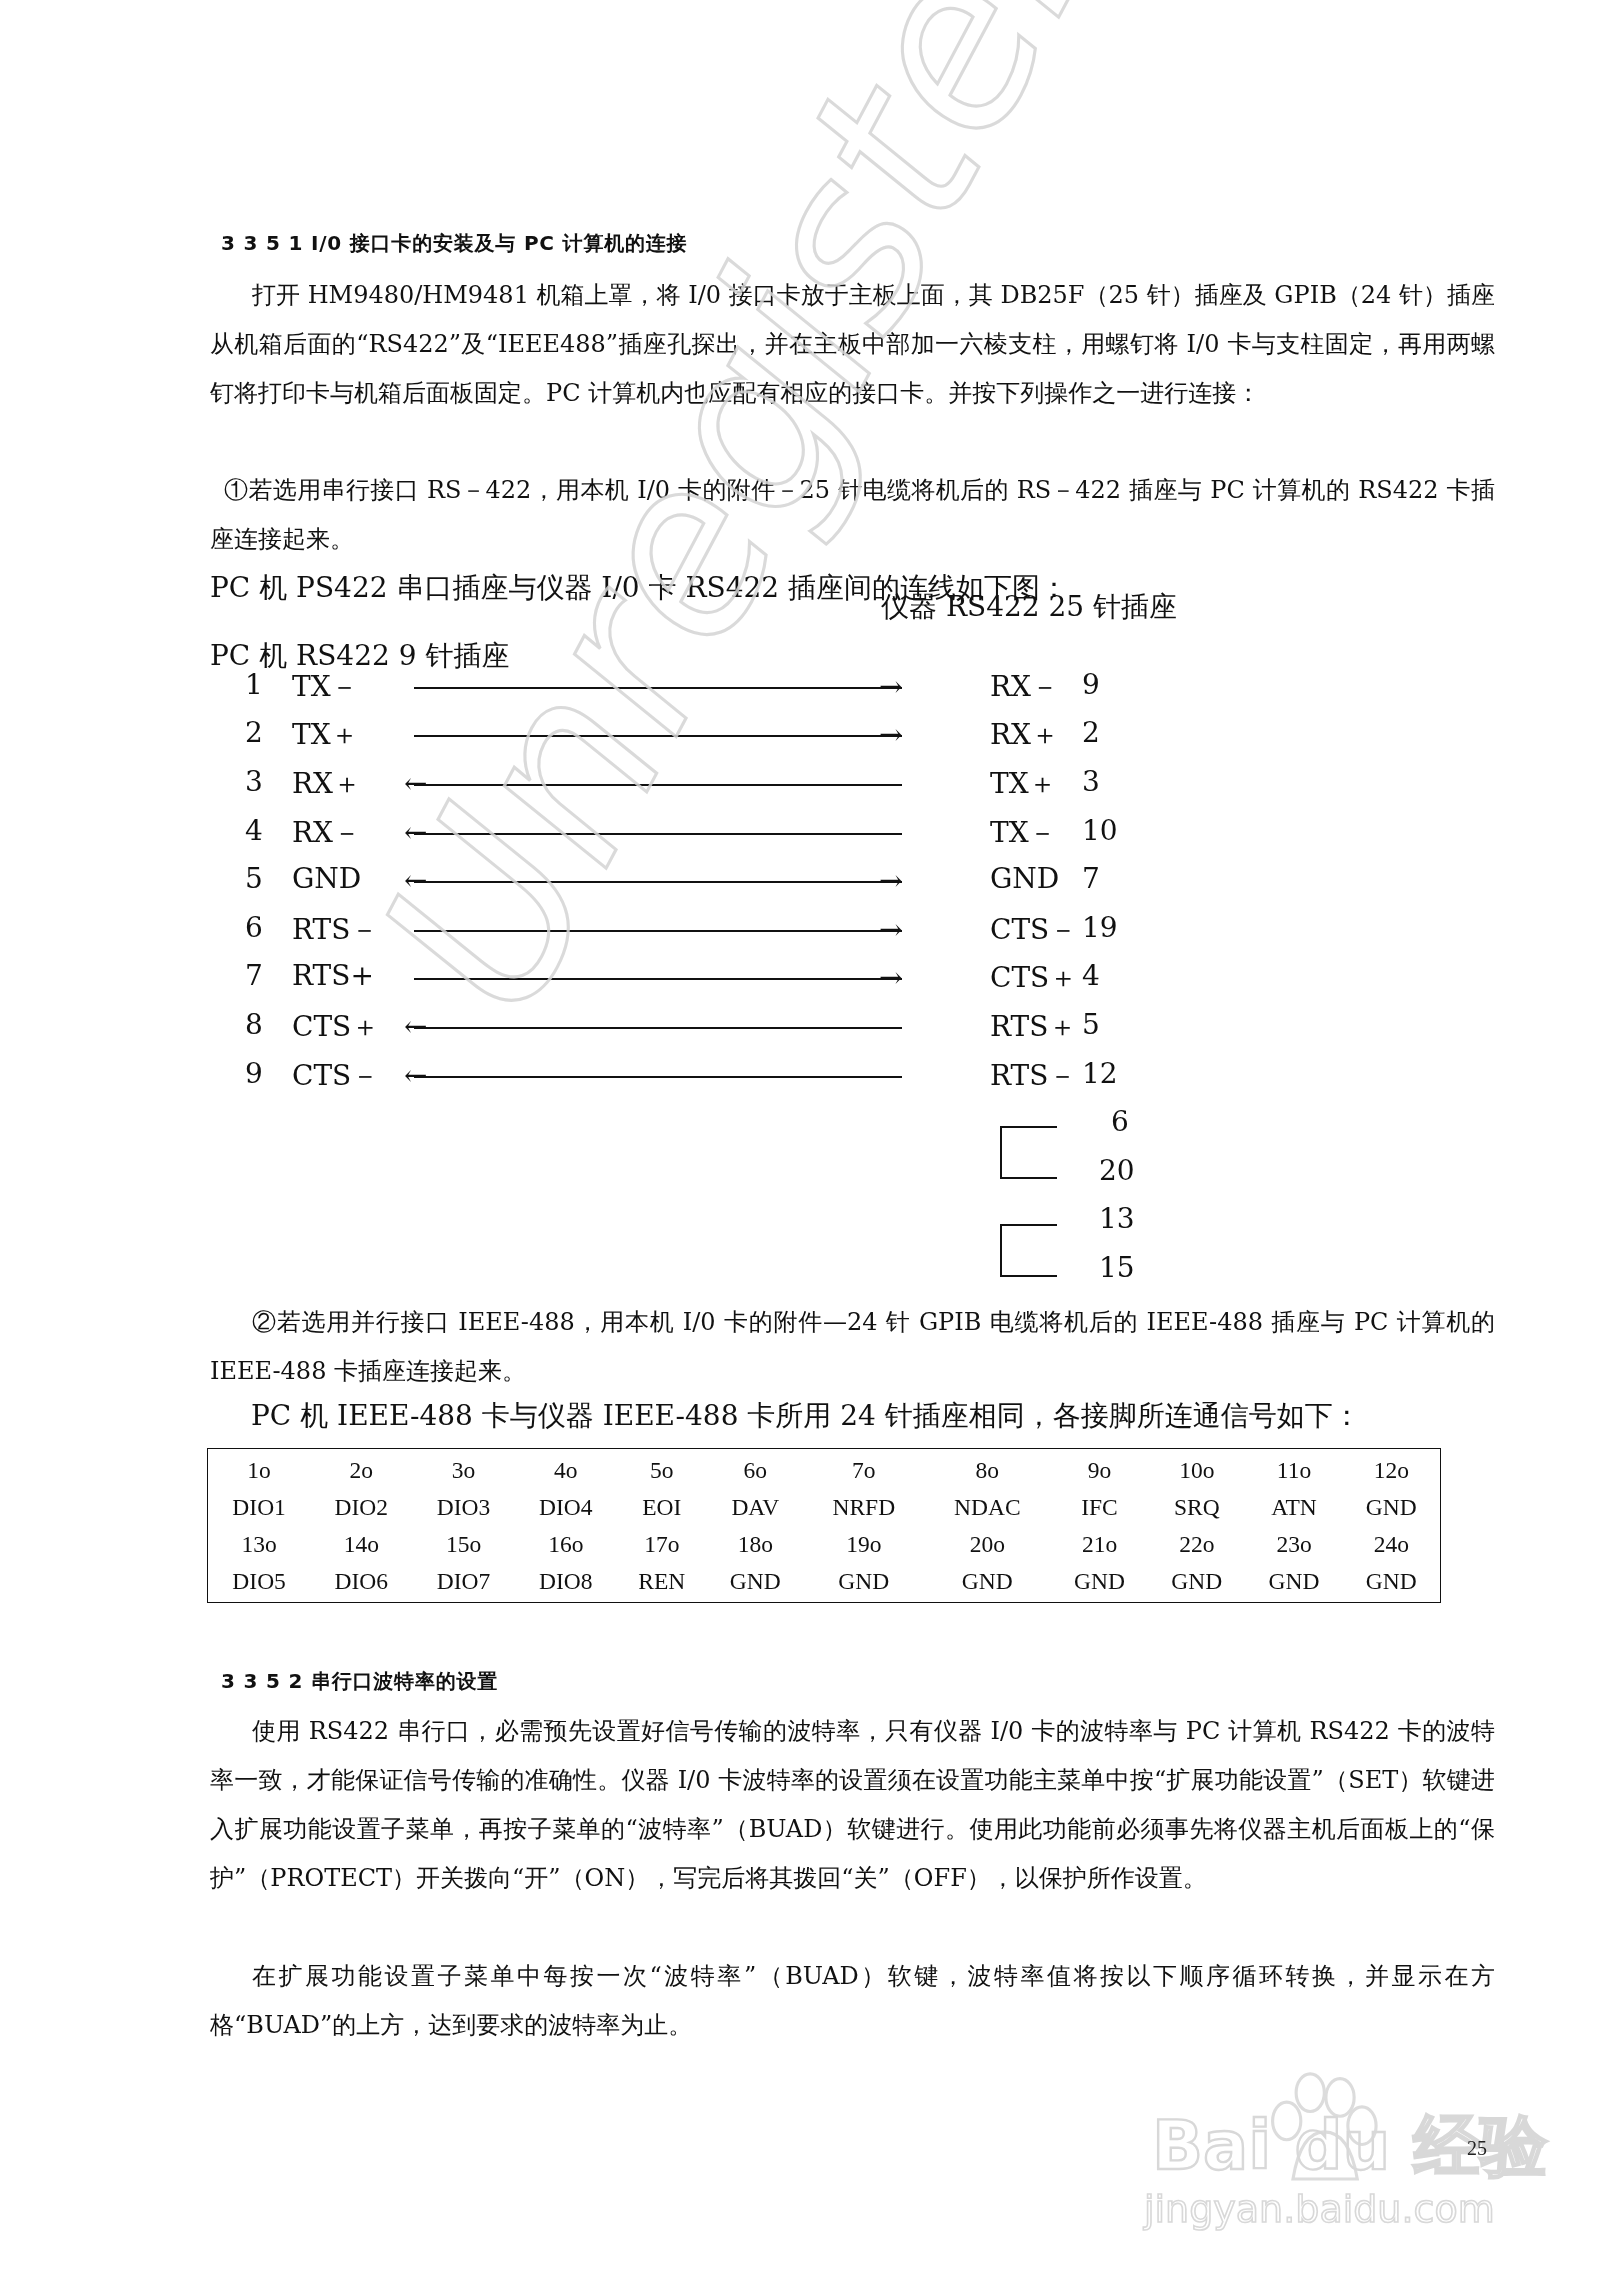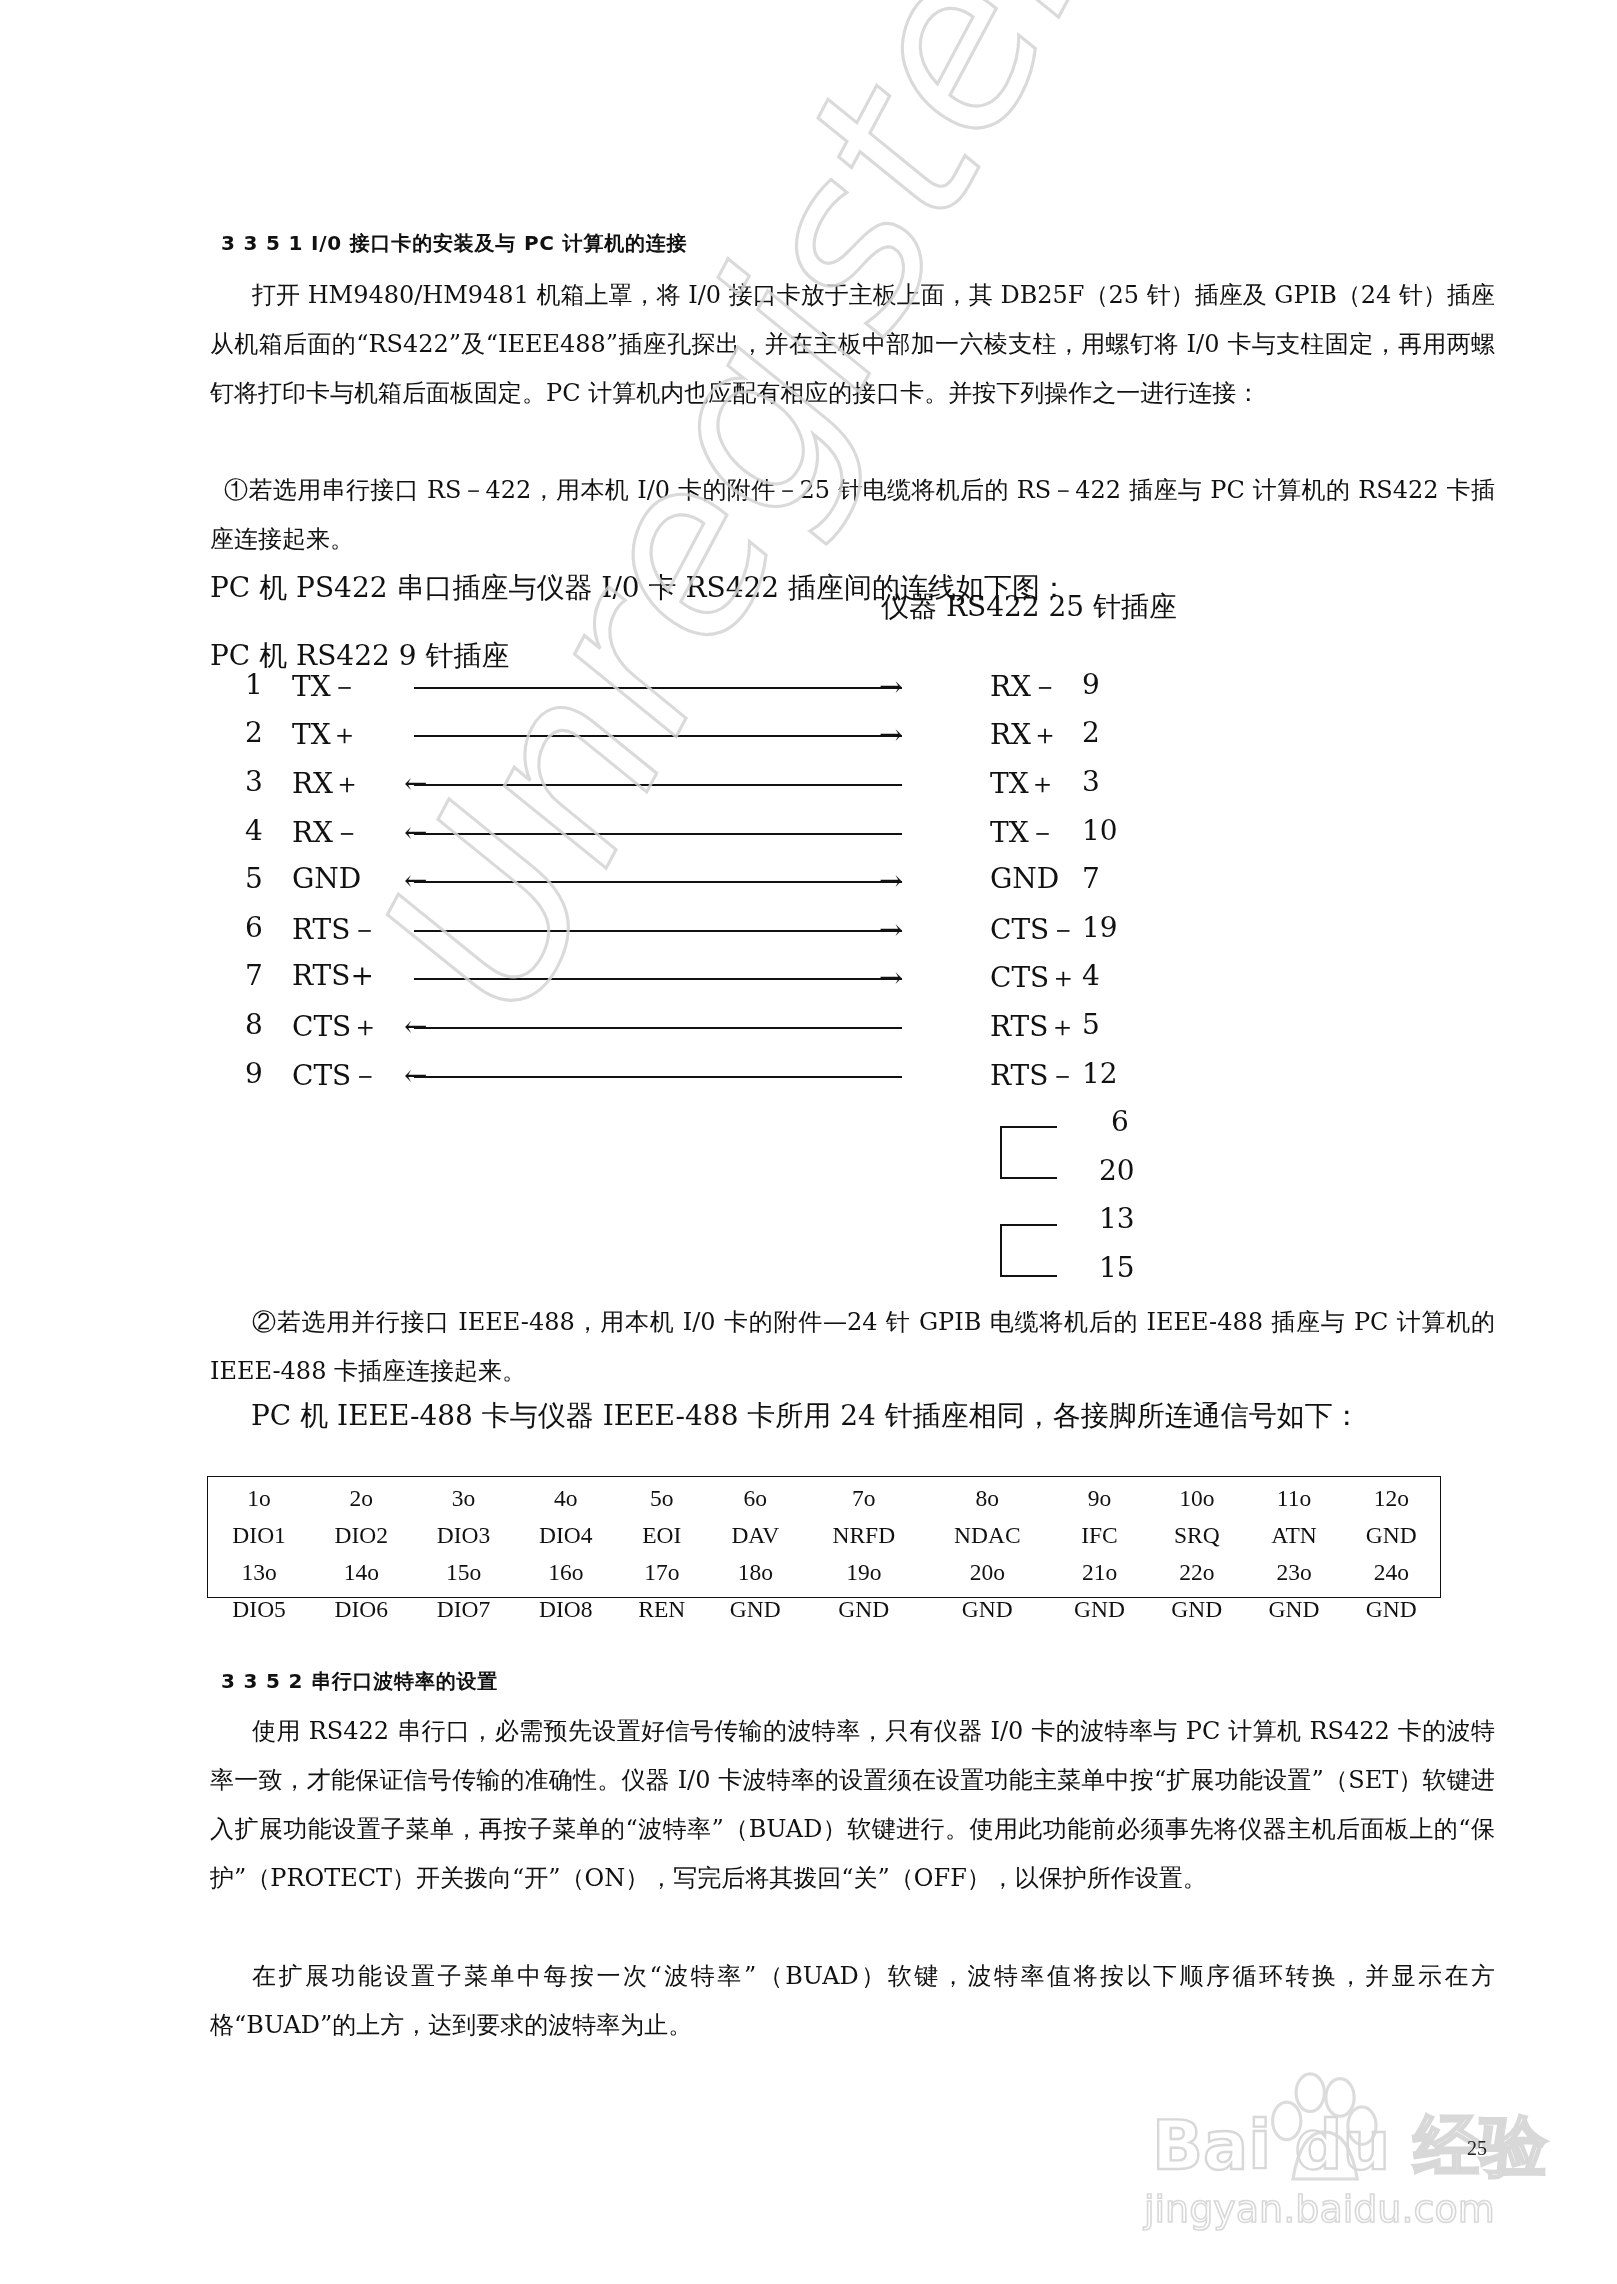--- a/index.html
+++ b/index.html
@@ -35,22 +35,22 @@
   .wire-row .pin-r { position: absolute; left: 1082px; font-size: 28px; }
 
   .bracket {
     position: absolute; left: 1000px; width: 55px; height: 49px;
     border-left: 2.4px solid #111; border-top: 2.4px solid #111; border-bottom: 2.4px solid #111;
   }
   .bracket-num { position: absolute; font-size: 28px; }
 
   
   .pin-table {
-    position: absolute; left: 207px; top: 1448px; width: 1234px; height: 122px;
-    border: 1.6px solid #111; box-sizing: border-box; margin-top: 28px;
+    position: absolute; left: 207px; top: 1448px; width: 1234px; height: 155px;
+    border: 1.6px solid #111; box-sizing: border-box;
   }
   .pin-table table { width: 100%; border-collapse: collapse; margin-top: 3.1px; }
   .pin-table td {
     text-align: center; font-size: 23.5px; height: 37px; padding: 0;
     font-family: "Liberation Serif", "DejaVu Serif", serif;
   }
 
   
   .watermark {
     position: absolute; left: 329px; top: 925px;

